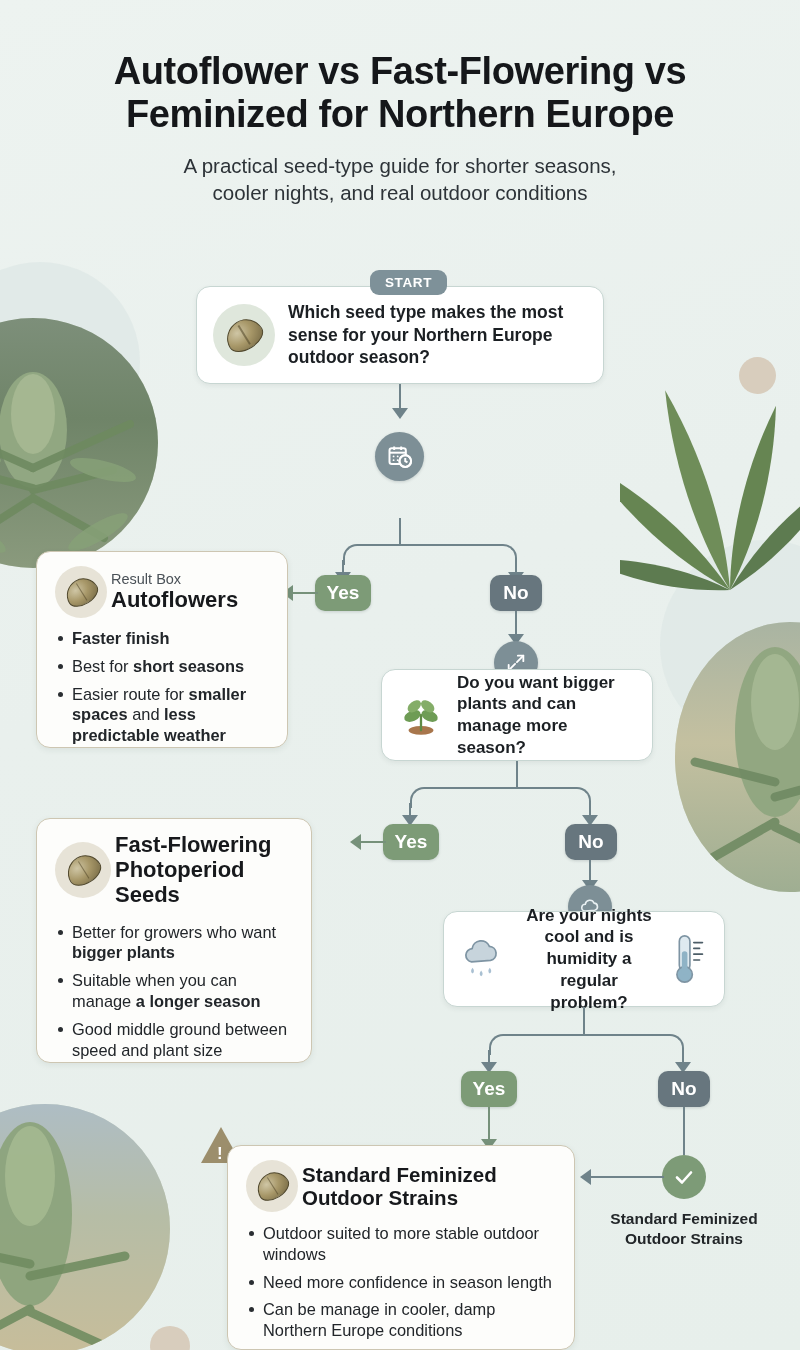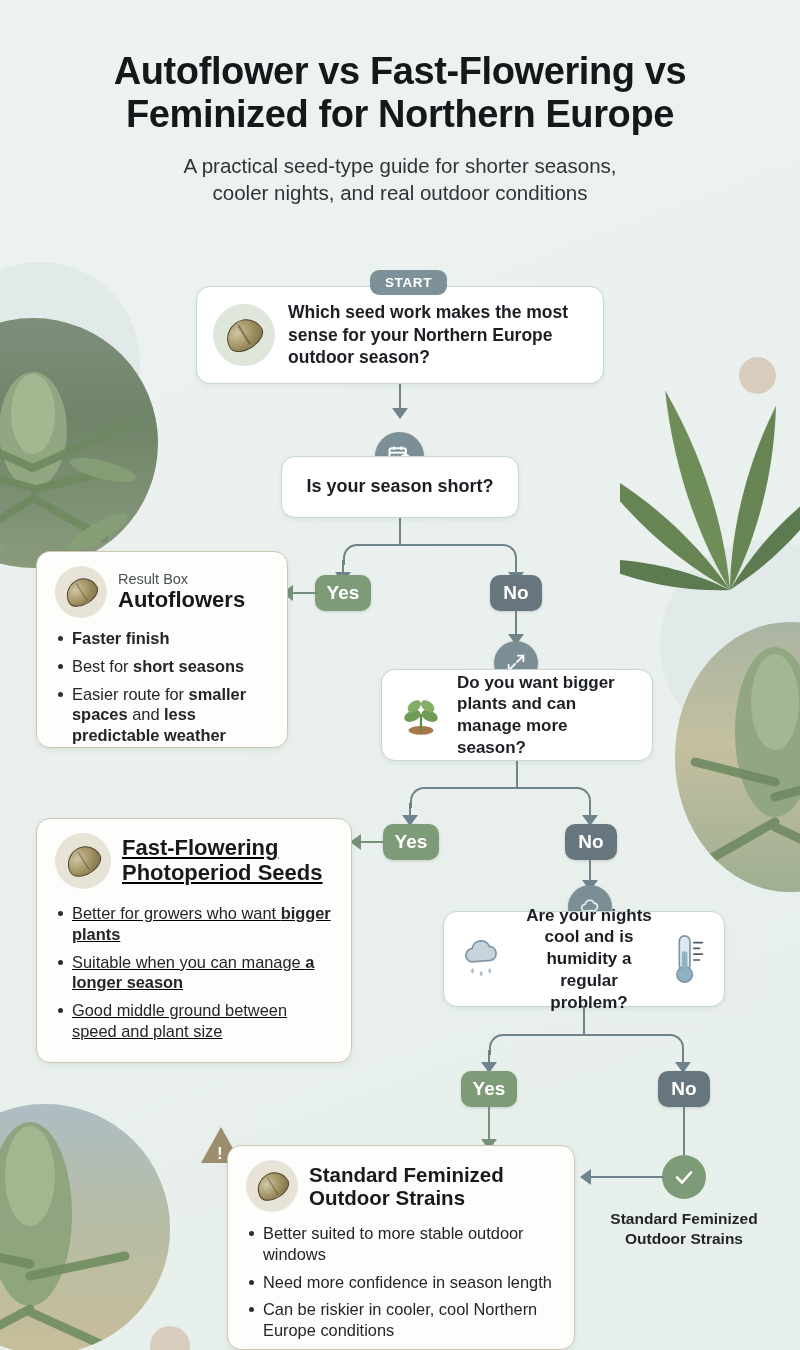--- a/index.html
+++ b/index.html
@@ -71,21 +71,21 @@
   }
 
   .resultbox {
     position: absolute;
     background: #fdfdfb;
     border: 1.6px solid #cdc6b2;
     border-radius: 14px;
     box-shadow: 0 2px 6px rgba(40,60,55,.08);
     padding: 14px 18px 16px 18px;
   }
-  .res-head { display: flex; align-items: center; gap: 11px; }
+  .res-head { display: flex; align-items: center; gap: 4px; }
   .res-kicker { font-size: 14.5px; color: #4a5157; line-height: 1.2; }
   .res-title { font-size: 22px; font-weight: bold; color: #17191c; line-height: 1.13; }
   .res-list { list-style: none; margin-top: 10px; }
   .res-list li {
     position: relative;
     padding-left: 17px;
     font-size: 16.4px; color: #22262a; line-height: 1.27;
     margin-bottom: 7px;
   }
   .res-list li:last-child { margin-bottom: 0; }
@@ -308,44 +308,41 @@
       <span class="s2">cooler nights, and real outdoor conditions</span>
     </div>
   </div>
 
   <div class="start-pill" style="left:370px; top:270px;">START</div>
 
   <div class="qbox" style="left:196px; top:286px; width:408px; height:98px;">
     <div class="seed-wrap" style="width:62px; height:62px; background:#dfe7dc;">
       <div class="seed" style="width:38px; height:30px;"></div>
     </div>
-    <div class="qtext" style="font-size:17.5px;">Which seed work makes the most sense for your Northern Europe outdoor season?</div>
+    <div class="qtext" style="font-size:17.5px;">Which seed type makes the most sense for your Northern Europe outdoor season?</div>
   </div>
 
   <div class="conn v" style="left:399px; top:384px; height:26px;"></div>
   <div class="arrow-down" style="left:392px; top:408px;"></div>
 
   <div class="circ-icon" style="left:375px; top:432px; width:49px; height:49px;">
     <svg width="28" height="28" viewBox="0 0 24 24" fill="none" stroke="#fff" stroke-width="1.7">
       <rect x="3" y="4.5" width="14" height="13.5" rx="2"></rect>
       <line x1="3" y1="8.3" x2="17" y2="8.3"></line>
       <line x1="7" y1="3" x2="7" y2="6"></line>
       <line x1="13" y1="3" x2="13" y2="6"></line>
       <circle cx="6.5" cy="11.5" r=".8" fill="#fff" stroke="none"></circle>
       <circle cx="10" cy="11.5" r=".8" fill="#fff" stroke="none"></circle>
       <circle cx="6.5" cy="14.7" r=".8" fill="#fff" stroke="none"></circle>
       <circle cx="10" cy="14.7" r=".8" fill="#fff" stroke="none"></circle>
       <circle cx="16.5" cy="15.5" r="5" fill="#7d8f96"></circle>
       <circle cx="16.5" cy="15.5" r="5"></circle>
       <polyline points="16.5,12.8 16.5,15.5 18.4,16.6"></polyline>
     </svg>
   </div>
-  <div class="qbox" style="left:281px; top:456px; width:238px; height:62px; justify-content:center;">
-    <div class="qtext" style="font-size:18px;">Is your season short?</div>
-  </div>
 
   <div class="conn v" style="left:399px; top:518px; height:27px;"></div>
   <div class="elbow left" style="left:343px; top:544px; width:58px; height:21px; border-bottom:none; border-top:2.4px solid #6f838a; border-top-left-radius:14px; border-bottom-left-radius:0;"></div>
   <div class="conn v" style="left:342px; top:560px; height:14px;"></div>
   <div class="arrow-down" style="left:335px; top:572px;"></div>
   <div class="elbow right" style="left:399px; top:544px; width:118px; height:21px; border-bottom:none; border-top:2.4px solid #6f838a; border-top-right-radius:14px; border-bottom-right-radius:0;"></div>
   <div class="conn v" style="left:515px; top:560px; height:14px;"></div>
   <div class="arrow-down" style="left:508px; top:572px;"></div>
 
   <div class="badge yes" style="left:315px; top:575px; width:56px; height:36px;">Yes</div>
@@ -403,21 +400,21 @@
   <div class="elbow" style="left:516px; top:787px; width:75px; height:21px; border-bottom:none; border-left:none; border-top:2.4px solid #6f838a; border-top-right-radius:14px;"></div>
   <div class="conn v" style="left:589px; top:803px; height:14px;"></div>
   <div class="arrow-down" style="left:582px; top:815px;"></div>
 
   <div class="badge yes" style="left:383px; top:824px; width:56px; height:36px;">Yes</div>
   <div class="badge no" style="left:565px; top:824px; width:52px; height:36px;">No</div>
 
   <div class="conn h green" style="left:360px; top:841px; width:26px;"></div>
   <div class="arrow-left green" style="left:350px; top:834px;"></div>
 
-  <div class="resultbox" style="left:36px; top:818px; width:316px; height:245px;text-decoration:underline;">
+  <div class="resultbox" style="left:36px; top:818px; width:276px; height:245px;">
     <div class="res-head">
       <div class="seed-wrap" style="width:56px; height:56px; background:#e7e3d7;">
         <div class="seed" style="width:35px; height:28px;"></div>
       </div>
       <div>
         <div class="res-title">Fast-Flowering</div>
         <div class="res-title">Photoperiod Seeds</div>
       </div>
     </div>
     <ul class="res-list" style="margin-top:14px;">
@@ -491,23 +488,23 @@
     <div class="res-head">
       <div class="seed-wrap" style="width:52px; height:52px; background:#e7e3d7;">
         <div class="seed" style="width:33px; height:26px;"></div>
       </div>
       <div>
         <div class="res-title" style="font-size:20.5px;">Standard Feminized</div>
         <div class="res-title" style="font-size:20.5px;">Outdoor Strains</div>
       </div>
     </div>
     <ul class="res-list" style="margin-top:11px;">
-        <li><span>Better suited to more stable outdoor windows</span></li>
+        <li><span>Outdoor suited to more stable outdoor windows</span></li>
         <li><span>Need more confidence in season length</span></li>
-        <li><span>Can be riskier in cooler, cool Northern Europe conditions</span></li>
+        <li><span>Can be manage in cooler, damp Northern Europe conditions</span></li>
       </ul>
   </div>
 
   <div class="tail-note" style="left:599px; top:1209px;">
     <span class="strong">Standard Feminized</span>
     <span class="strong">Outdoor Strains</span>
   </div>
 
 </div>
 

